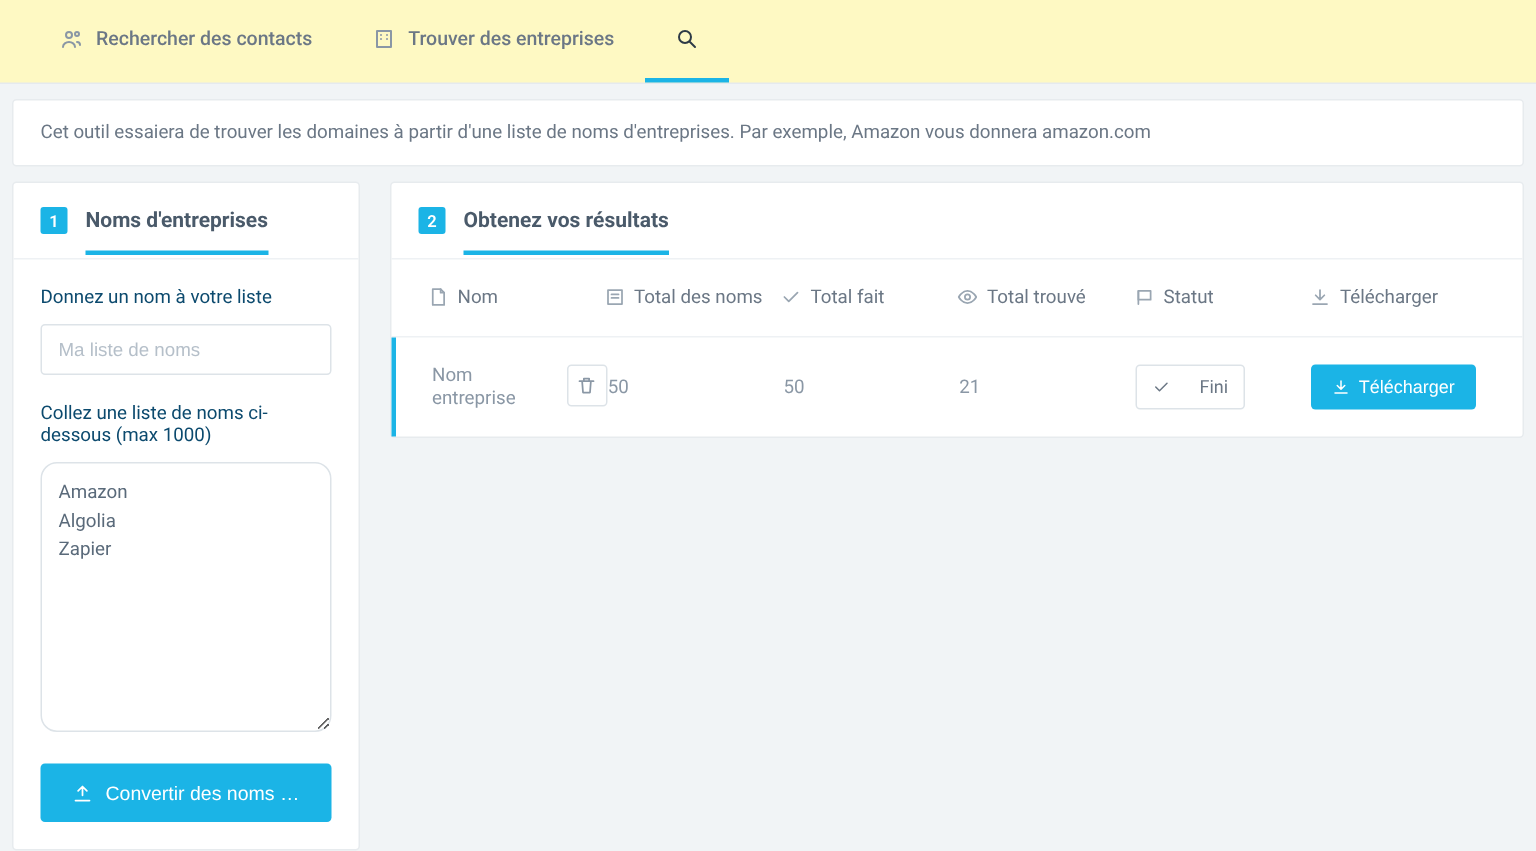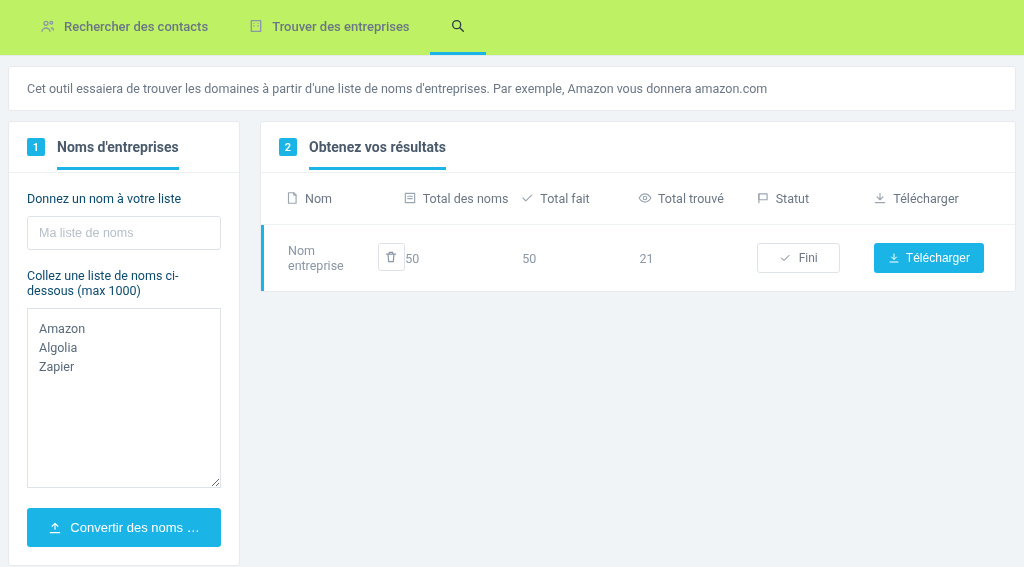--- a/index.html
+++ b/index.html
@@ -1,46 +1,46 @@
 <!DOCTYPE html>
 <html><head>
 <meta charset="utf-8">
 <style>
 *{box-sizing:border-box;margin:0;padding:0}
 body{font-family:-apple-system,BlinkMacSystemFont,"Segoe UI",Roboto,Arial,sans-serif;font-size:13px;color:#5a6a7a;background:#f1f4f6}
-.topbar{background:#bef264;border-bottom:1px solid #e5eaee;display:flex;padding:0 20px}
+.topbar{background:#fef9c3;border-bottom:1px solid #e5eaee;display:flex;padding:0 20px}
 .tab{display:flex;align-items:center;gap:8px;padding:18px 20px;color:#6b7785;font-weight:500;cursor:pointer;border-bottom:3px solid transparent}
 .tab.active{color:#2d3a46;border-bottom-color:#1bb4e6}
 .tab .ico{width:16px;height:16px;display:inline-flex;align-items:center;justify-content:center;stroke:#8a97a5;fill:none}
 .tab.active .ico{stroke:#2d3a46}
 .infobar{background:#fff;margin:10px 8px;border:1px solid #e7ebee;border-radius:3px;padding:14px 18px;color:#6b7785;font-size:12.5px}
 .main{display:flex;gap:20px;padding:0 8px 20px}
 .left{width:232px;flex-shrink:0}
 .right{flex:1}
 .card{background:#fff;border:1px solid #e7ebee;border-radius:3px}
 .card-hd{display:flex;align-items:center;gap:12px;padding:16px 18px;border-bottom:1px solid #eef1f4}
 .step-badge{background:#1bb4e6;color:#fff;font-size:11px;font-weight:600;width:18px;height:18px;display:flex;align-items:center;justify-content:center;border-radius:2px}
 .card-title{font-size:14px;font-weight:700;color:#4a5a6a;border-bottom:3px solid #1bb4e6;padding-bottom:12px;margin-bottom:-15px}
 .card-body{padding:18px}
 .lbl{font-size:12.5px;color:#0c4a6e;margin-bottom:10px;display:block}
 .textinput{width:100%;border:1px solid #dde3e8;border-radius:3px;padding:9px 11px;font-size:12.5px;color:#8a97a5;margin-bottom:18px}
 .textinput::placeholder{color:#b5bfc9}
-.textarea{width:100%;height:180px;border:1px solid #dde3e8;border-radius:0;padding:11px;font-size:12.5px;color:#5a6a7a;line-height:1.5;resize:vertical;font-family:inherit}
+.textarea{width:100%;height:180px;border:1px solid #dde3e8;border-radius:11px;padding:11px;font-size:12.5px;color:#5a6a7a;line-height:1.5;resize:vertical;font-family:inherit}
 .btn-primary{width:100%;background:#1bb4e6;color:#fff;border:none;border-radius:3px;padding:12px;font-size:13px;cursor:pointer;display:flex;align-items:center;justify-content:center;gap:8px;margin-top:17px}
 .btn-primary .ico{stroke:#fff;width:14px;height:14px}
 .results-table{width:100%}
 .thead{display:flex;padding:18px 24px;border-bottom:1px solid #eef1f4}
 .th{display:flex;gap:6px;font-size:12.5px;color:#6b7785;flex:1}
 .th .ico{width:14px;height:14px;stroke:#9aa6b2;fill:none}
 .trow{display:flex;align-items:center;padding:18px 24px;border-left:3px solid #1bb4e6}
 .td{flex:1;font-size:12.5px;color:#8a97a5}
 .td-name{display:flex;flex-direction:row;gap:6px}
 .del-btn{width:28px;height:28px;border:1px solid #dde3e8;border-radius:3px;background:#fff;display:flex;align-items:center;justify-content:center;cursor:pointer}
 .del-btn .ico{width:14px;height:14px;stroke:#8a97a5}
-.status-btn{background:#fff;border:1px solid #dde3e8;border-radius:3px;padding:7px 21px;font-size:12px;color:#6b7785;display:inline-flex;align-items:center;gap:8px}
+.status-btn{background:#fff;border:1px solid #dde3e8;border-radius:3px;padding:7px 10px;font-size:12px;color:#6b7785;display:inline-flex;align-items:center;gap:20px}
 .status-btn .ico{width:12px;height:12px;stroke:#6b7785}
 .dl-btn{background:#1bb4e6;color:#fff;border:none;border-radius:3px;padding:8px 14px;font-size:12px;cursor:pointer;display:inline-flex;align-items:center;gap:6px}
 .dl-btn .ico{width:12px;height:12px;stroke:#fff}
 svg{stroke-width:2;stroke-linecap:round;stroke-linejoin:round}
 </style>
 </head>
 <body>
 
 <div class="topbar">
   <div class="tab">

